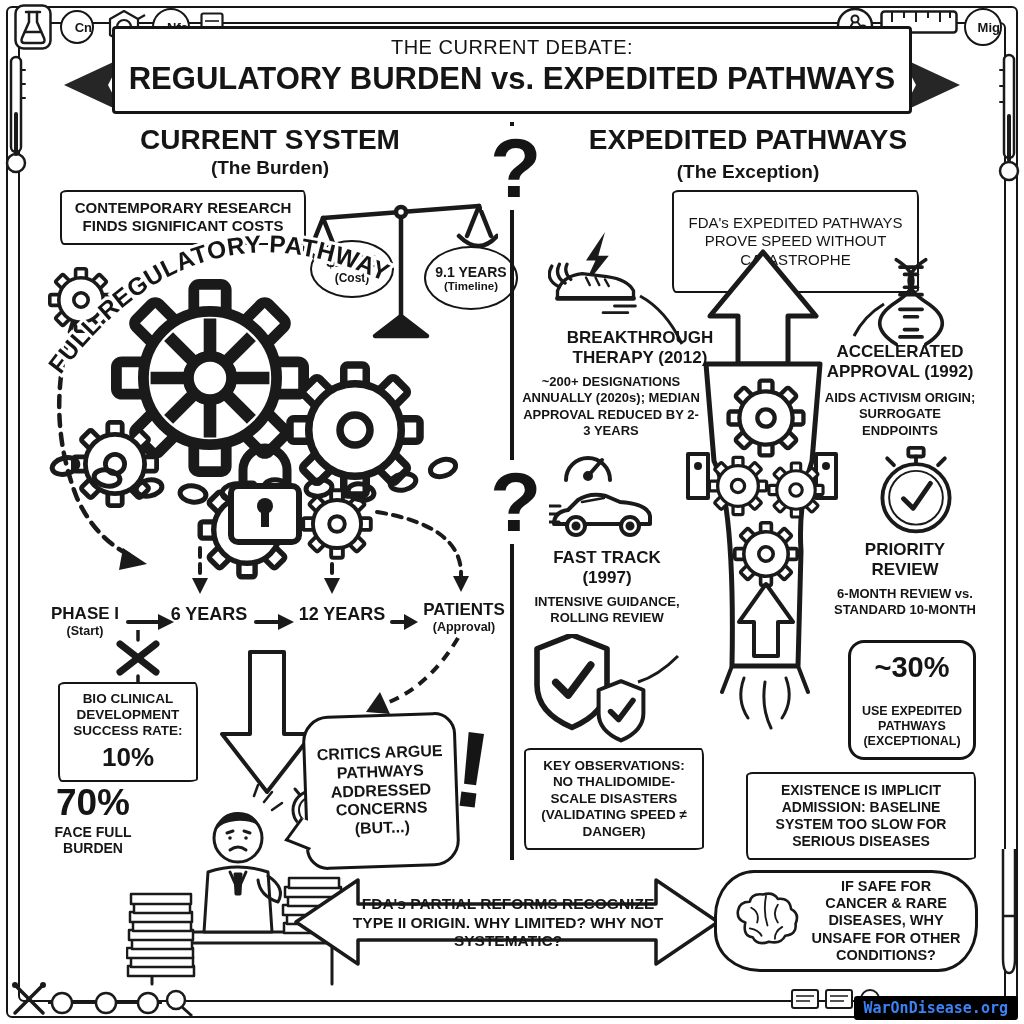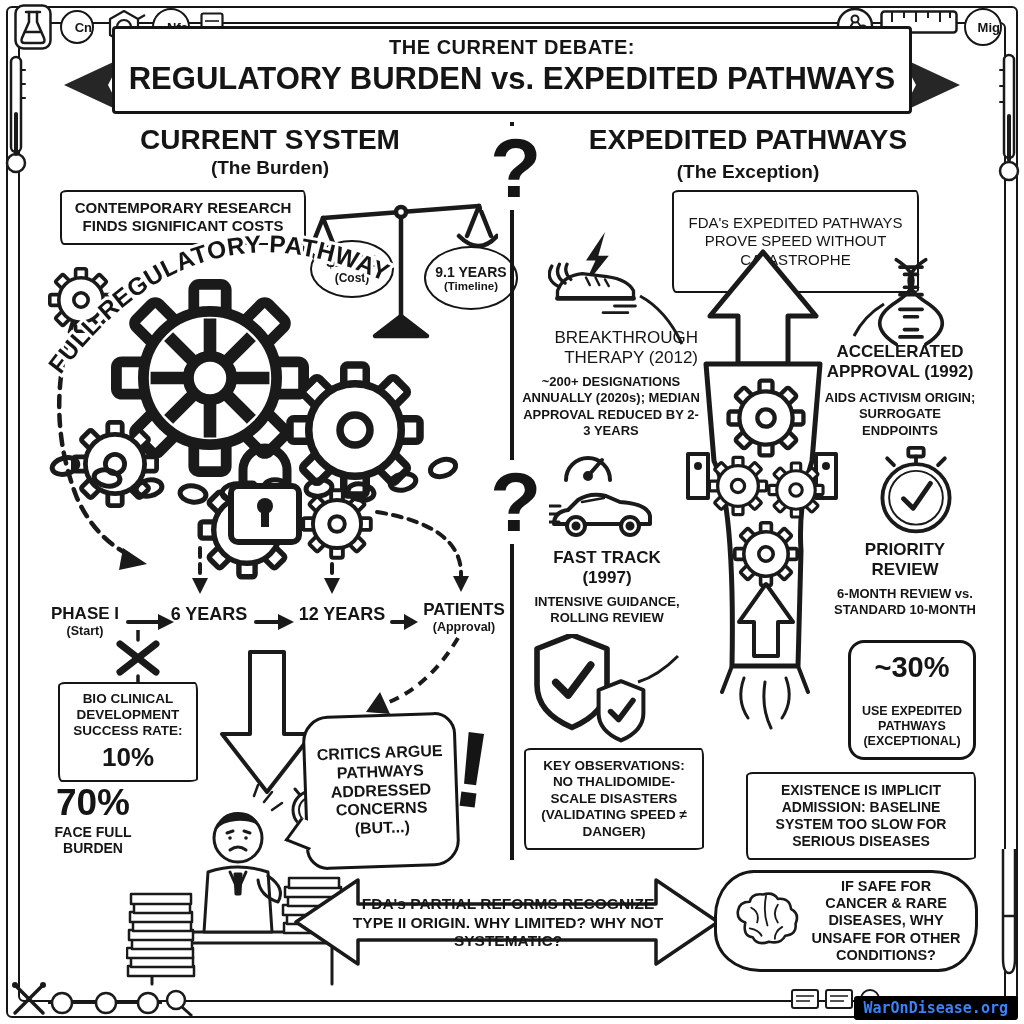--- a/index.html
+++ b/index.html
@@ -170,21 +170,21 @@
       </g>
   </svg>
 
   <svg class="abs" style="left:62px;top:56px" width="62" height="58" viewBox="0 0 62 58">
     <polygon points="60,2 2,29 60,56 46,29" fill="#262626"></polygon>
   </svg>
   <svg class="abs" style="left:900px;top:56px" width="62" height="58" viewBox="0 0 62 58">
     <polygon points="2,2 60,29 2,56 16,29" fill="#262626"></polygon>
   </svg>
   <div class="abs" style="left:112px;top:26px;width:800px;height:88px;border:3.5px solid #151515;background:#fff;border-radius:4px;text-align:center;padding-top:7px;z-index:3">
-    <div style="font-size:20px;font-weight:700;letter-spacing:.5px">THE CURRENT DEBATE:</div>
+    <div style="font-size:20px;font-weight:400;letter-spacing:.5px">THE CURRENT DEBATE:</div>
     <div style="font-size:31px;font-weight:900;margin-top:2px">REGULATORY BURDEN vs. EXPEDITED PATHWAYS</div>
   </div>
 
   <div class="coltitle" style="left:96px;top:124px;width:348px">
     <div style="font-size:28px">CURRENT SYSTEM</div>
     <div style="font-size:19px;margin-top:1px">(The Burden)</div>
   </div>
   <div class="coltitle" style="left:562px;top:124px;width:372px">
     <div style="font-size:28px">EXPEDITED PATHWAYS</div>
     <div style="font-size:19px;margin-top:5px">(The Exception)</div>
@@ -394,21 +394,21 @@
       <path d="M 10 64 Q 16 48 36 46 L 62 49 Q 84 52 90 64 L 90 72 L 10 72 Z"></path>
       <line x1="10" y1="72" x2="90" y2="72" stroke-width="5"></line>
       <path d="M 40 50 l 4 8 M 50 50 l 4 8 M 60 52 l 4 7" stroke-width="2.5" fill="none"></path>
       <path d="M 12 60 Q -4 52 4 38 M 18 56 Q 6 48 12 36 M 24 52 Q 16 44 20 36" fill="none"></path>
       <path d="M 70 80 h 22 M 58 87 h 26" stroke-width="3" fill="none"></path>
     </g>
   </svg>
   <svg class="abs" style="left:636px;top:292px" width="50" height="56" viewBox="0 0 50 56">
     <path d="M 4 4 Q 30 18 46 52" stroke="#1a1a1a" stroke-width="3" fill="none"></path>
   </svg>
-  <div class="abs" style="left:526px;top:328px;width:172px;text-align:right;font-size:17px;font-weight:400;line-height:1.15">BREAKTHROUGH THERAPY (2012)</div>
+  <div class="abs" style="left:554px;top:328px;width:172px;text-align:center;font-size:17px;font-weight:700;line-height:1.15">BREAKTHROUGH THERAPY (2012)</div>
   <div class="abs" style="left:522px;top:374px;width:178px;text-align:center;font-size:13px;font-weight:700;line-height:1.25">~200+ DESIGNATIONS ANNUALLY (2020s); MEDIAN APPROVAL REDUCED BY 2-3 YEARS</div>
 
   <svg class="abs" style="left:874px;top:256px" width="74" height="92" viewBox="0 0 80 100">
     <g stroke="#1a1a1a" fill="none" stroke-width="4" stroke-linecap="round">
       <path d="M 24 4 Q 60 27 24 50 Q -12 73 24 96"></path>
       <path d="M 56 4 Q 20 27 56 50 Q 92 73 56 96"></path>
       <line x1="28" y1="12" x2="52" y2="12"></line>
         <line x1="33" y1="20" x2="47" y2="20"></line>
       <line x1="33" y1="34" x2="47" y2="34"></line>
         <line x1="28" y1="42" x2="52" y2="42"></line>

